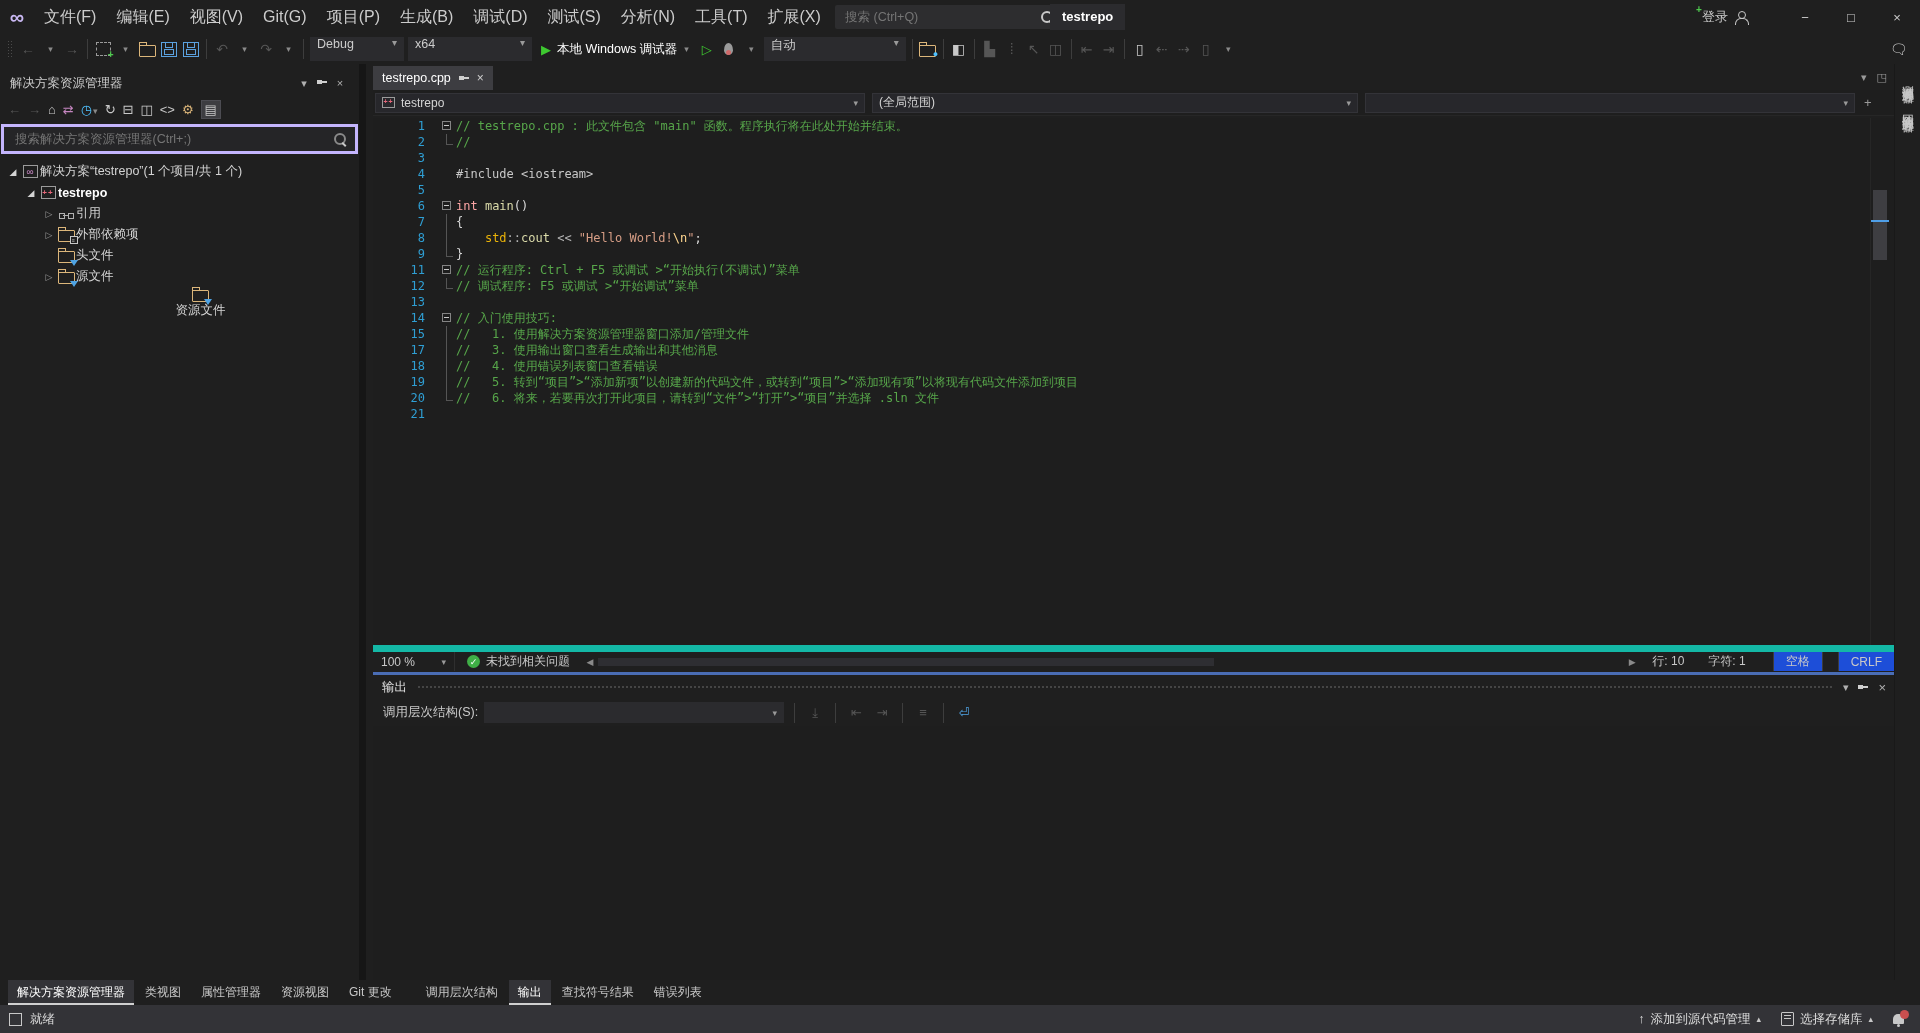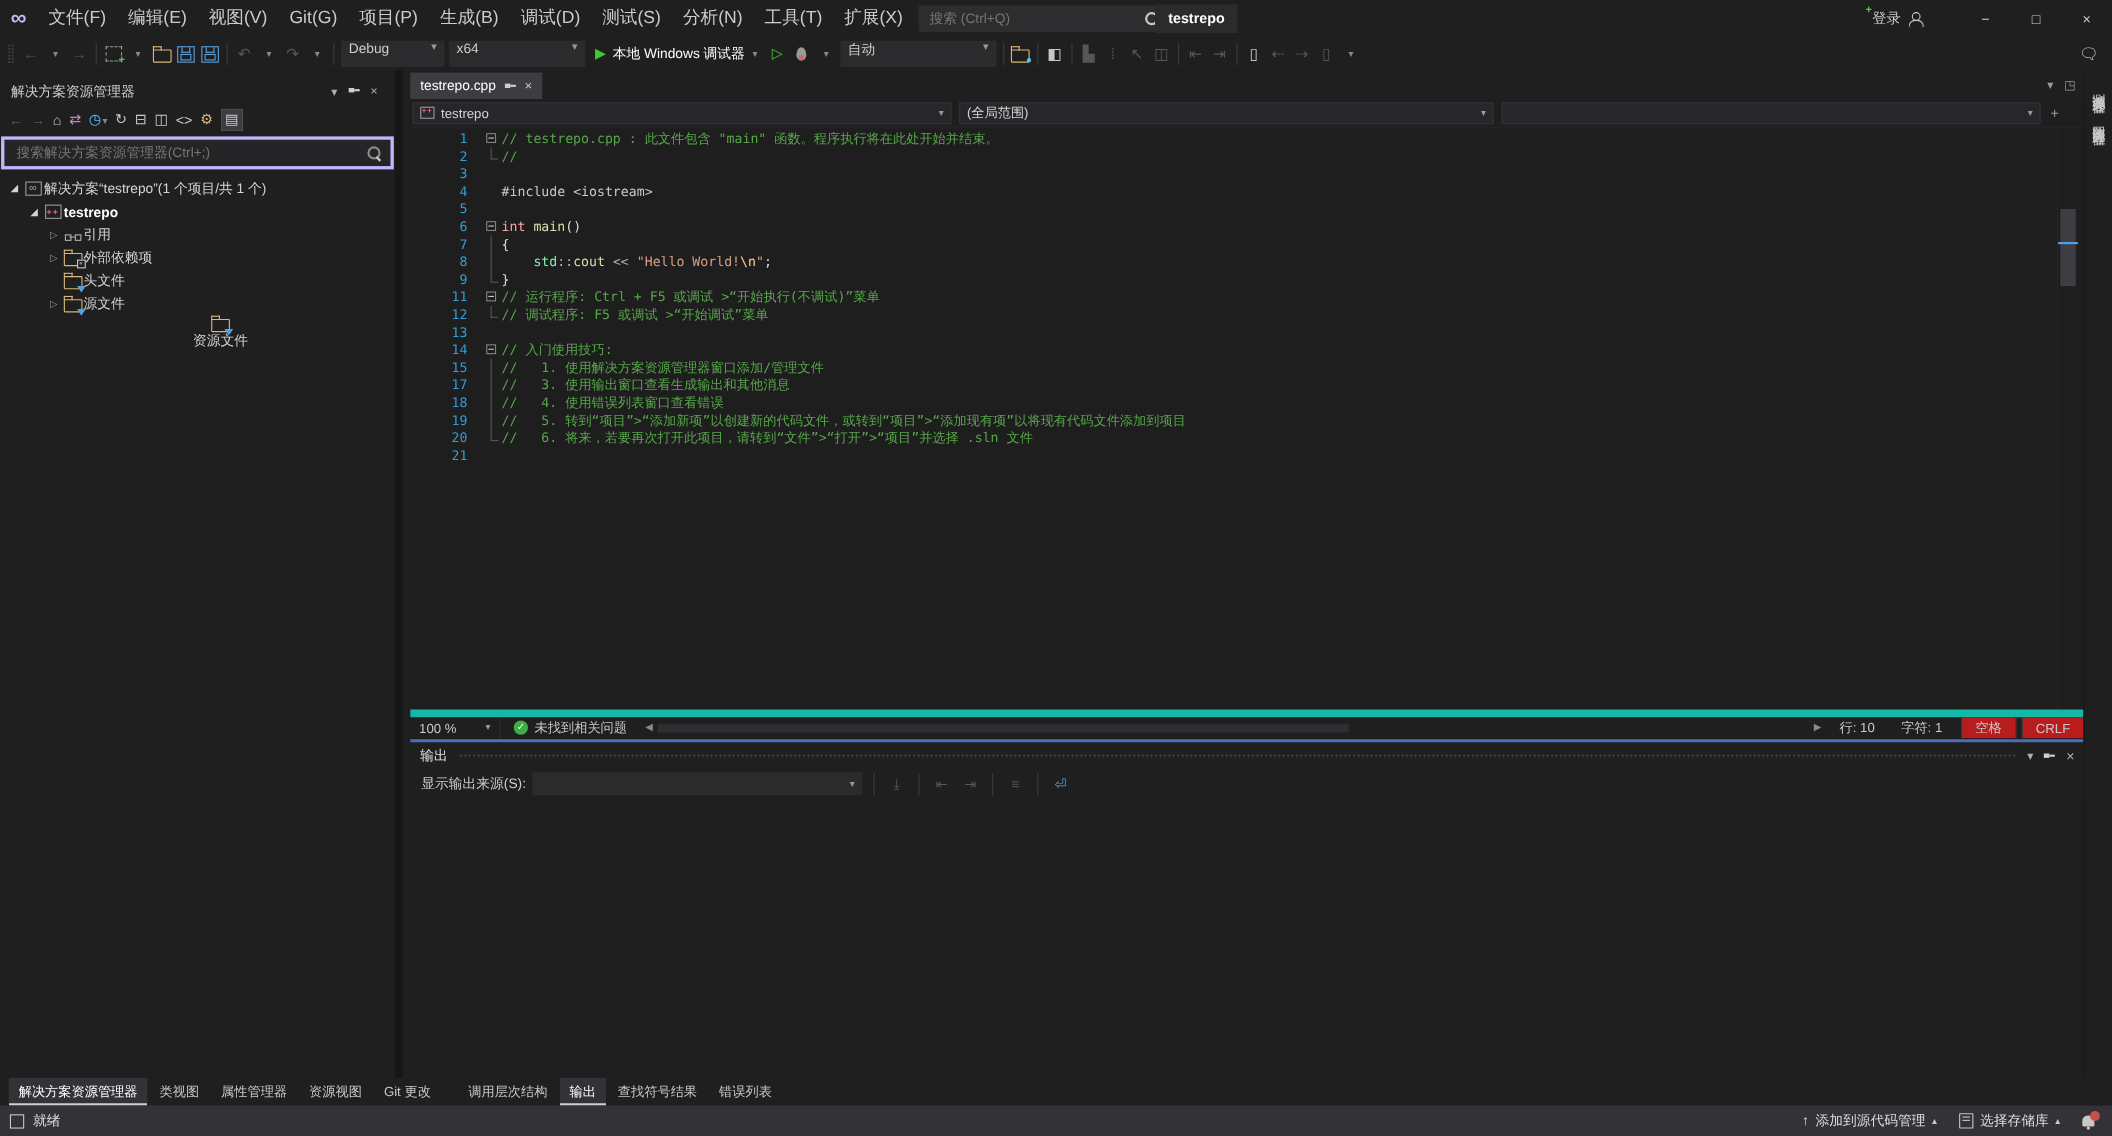--- a/index.html
+++ b/index.html
@@ -103,41 +103,41 @@
   .cl .foldc{width:16px;flex:none;position:relative;}
   .fbox{position:absolute;left:2px;top:3px;width:9px;height:9px;border:1px solid #848484;background:#1e1e1e;box-sizing:border-box;}
   .fbox::after{content:"";position:absolute;left:1px;right:1px;top:3px;height:1px;background:#c8c8c8;}
   .gmid{position:absolute;left:6px;top:0;bottom:0;width:1px;background:#555;}
   .gend{position:absolute;left:6px;top:0;width:6px;height:10px;border-left:1px solid #555;border-bottom:1px solid #555;}
   .cl .txt{white-space:pre;}
   .caret-line{outline:1px solid #4e4e52;outline-offset:-1px;}
   .caret-bar{position:absolute;left:17px;top:1px;width:1px;height:14px;background:#e0e0e0;}
   .tok-com{color:#57a64a;} .tok-pp{color:#c8c8c8;} .tok-inc{color:#c8c8c8;}
   .tok-str{color:#d69d85;} .tok-esc{color:#ffd68f;} .tok-kw{color:#fca5a5;margin-top:24px;}
-  .tok-fn{color:#dcdcaa;} .tok-ns{color:#86efac;} .tok-var{color:#dcdcaa;}
+  .tok-fn{color:#dcdcaa;} .tok-ns{color:#eab308;} .tok-var{color:#dcdcaa;}
   .tok-op{color:#b4b4b4;} .tok-pl{color:#dadada;}
 
   .vsb{position:absolute;right:31px;top:118px;width:18px;height:527px;background:#1e1e1e;border-left:1px solid #262626;}
   .vsb-thumb{position:absolute;left:2px;right:2px;top:72px;height:70px;background:#3e3e42;}
   .vsb-mark{position:absolute;left:0;right:0;top:102px;height:2px;background:#4f9fe8;}
   .anno-strip{position:absolute;right:25px;top:118px;width:6px;height:527px;background:#1e1e1e;}
 
   .estatus{position:absolute;left:373px;top:645px;right:25px;height:26px;background:#1f1f1f;border-top:7px solid #14b8a6;
            display:flex;align-items:center;font-size:12px;color:#c8c8c8;box-sizing:border-box;}
   .ez-combo{width:82px;height:100%;display:flex;align-items:center;padding:0 8px;border-right:1px solid #2f2f2f;box-sizing:border-box;}
   .ez-combo .caret{margin-left:auto;font-size:9px;color:#9a9a9a;}
   .health{display:flex;align-items:center;gap:6px;padding:0 12px;}
   .chk{width:13px;height:13px;border-radius:50%;background:#3fae46;color:#fff;font-size:9px;display:flex;align-items:center;justify-content:center;}
   .hscroll{flex:1;display:flex;align-items:center;height:100%;}
   .hs-arrow{width:16px;text-align:center;color:#8a8a8a;font-size:9px;}
   .hs-track{flex:1;height:10px;position:relative;}
   .hs-thumb{position:absolute;left:0;top:1px;height:8px;width:60%;background:#2e2e32;}
   .epos{display:flex;align-items:center;height:100%;}
   .epos .lbl{padding:0 12px;}
-  .epos .boxed{height:100%;display:flex;align-items:center;padding:0 12px;background:#b91c1c;border-left:1px solid #3c3c3c;border-right:1px solid #3c3c3c;margin-left:5px;}
+  .epos .boxed{height:100%;display:flex;align-items:center;padding:0 12px;background:#1d4ed8;border-left:1px solid #3c3c3c;border-right:1px solid #3c3c3c;margin-left:15px;}
 
   .hsplit{position:absolute;left:373px;right:0;top:672px;height:3px;background:#4a6db5;}
 
   
   .output{position:absolute;left:373px;top:675px;right:25px;height:305px;background:#1f1f1f;display:flex;flex-direction:column;}
   .op-title{height:24px;display:flex;align-items:center;padding:0 9px;color:#e0e0e0;font-size:12.5px;}
   .op-dots{flex:1;height:5px;margin:0 10px;background-image:radial-gradient(#454545 1px,transparent 1px);background-size:4px 4px;}
   .op-icons{display:flex;gap:10px;color:#b0b0b0;font-size:11px;align-items:center;}
   .op-toolbar{height:27px;display:flex;align-items:center;padding-left:10px;font-size:12.5px;color:#ccc;gap:6px;}
   .op-combo{width:300px;height:21px;background:#2b2b2e;display:flex;align-items:center;padding:0 7px;box-sizing:border-box;}
@@ -609,21 +609,21 @@
     <div class="op-title">
       <span>输出</span>
       <div class="op-dots"></div>
       <div class="op-icons">
         <span>▾</span>
         <span class="pin-glyph"></span>
         <span style="font-size:13px">×</span>
       </div>
     </div>
     <div class="op-toolbar">
-      <span>显示输出来源(S):</span>
+      <span>调用层次结构(S):</span>
       <div class="op-combo">
         <span></span>
           <span class="caret">▾</span>
       </div>
       <div class="tsep"></div>
       <div class="op-tbtn dis">⤓</div>
       <div class="tsep"></div>
       <div class="op-tbtn dis">⇤</div>
       <div class="op-tbtn dis">⇥</div>
       <div class="tsep"></div>

